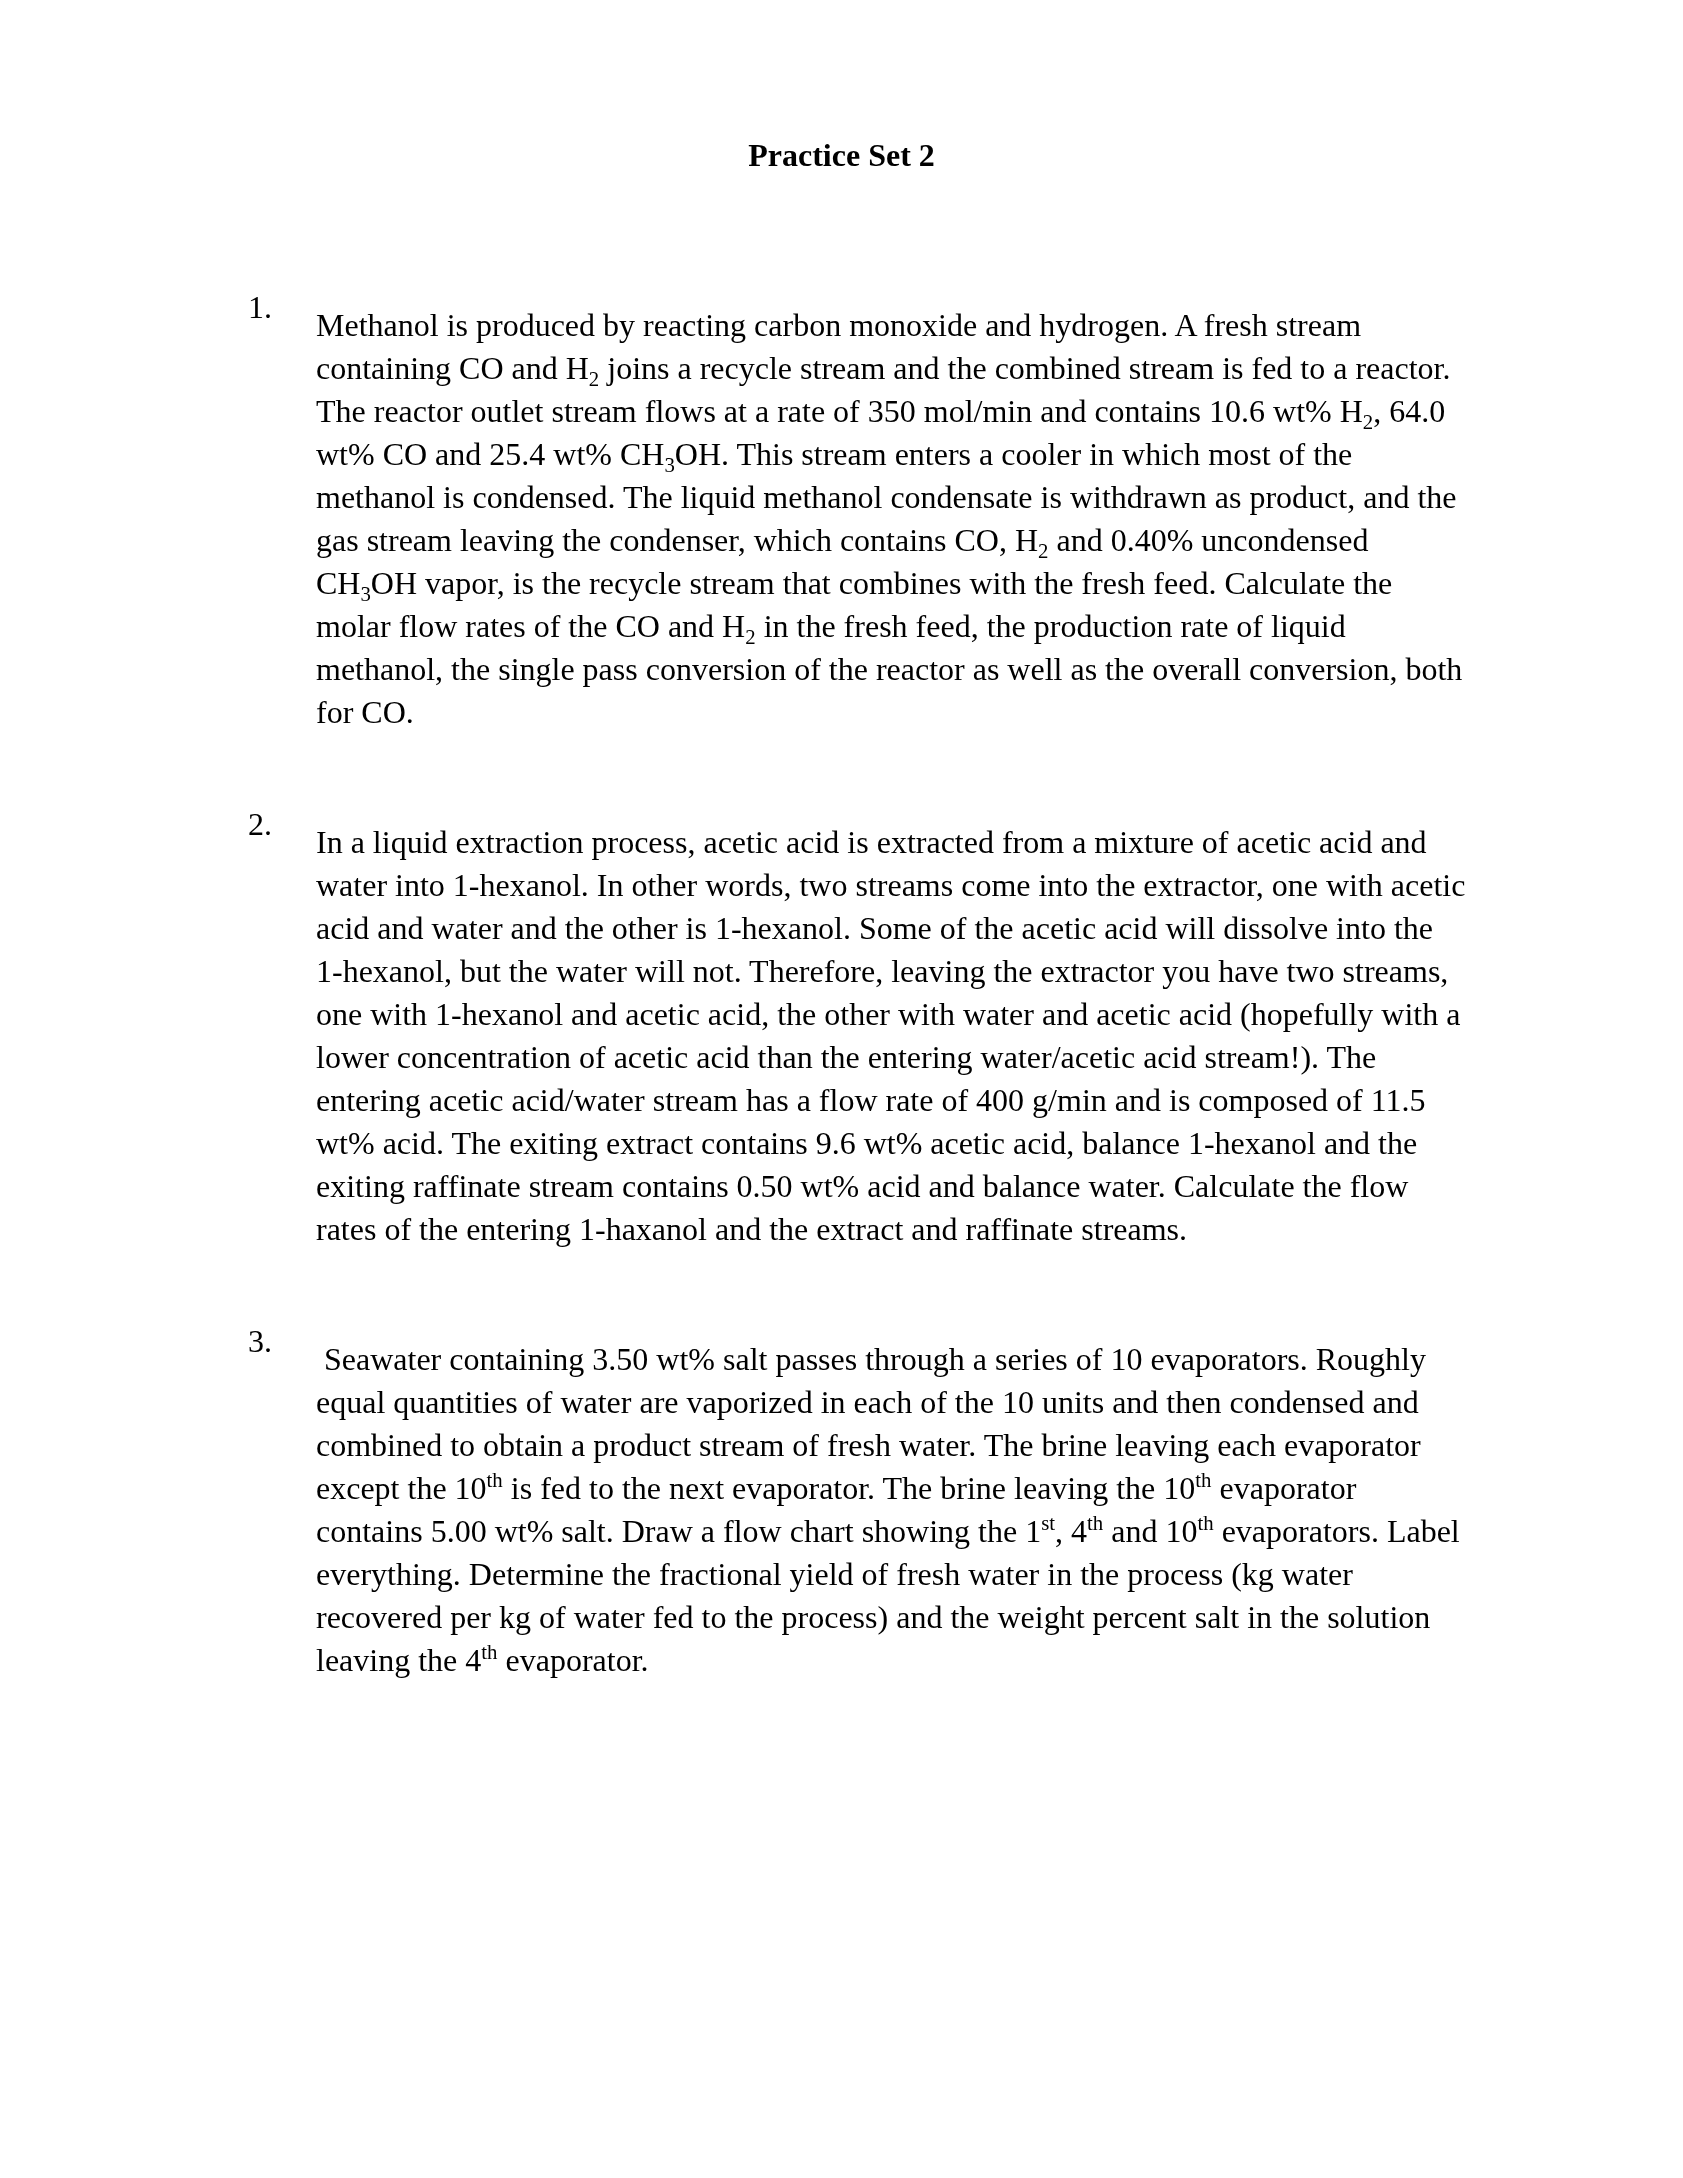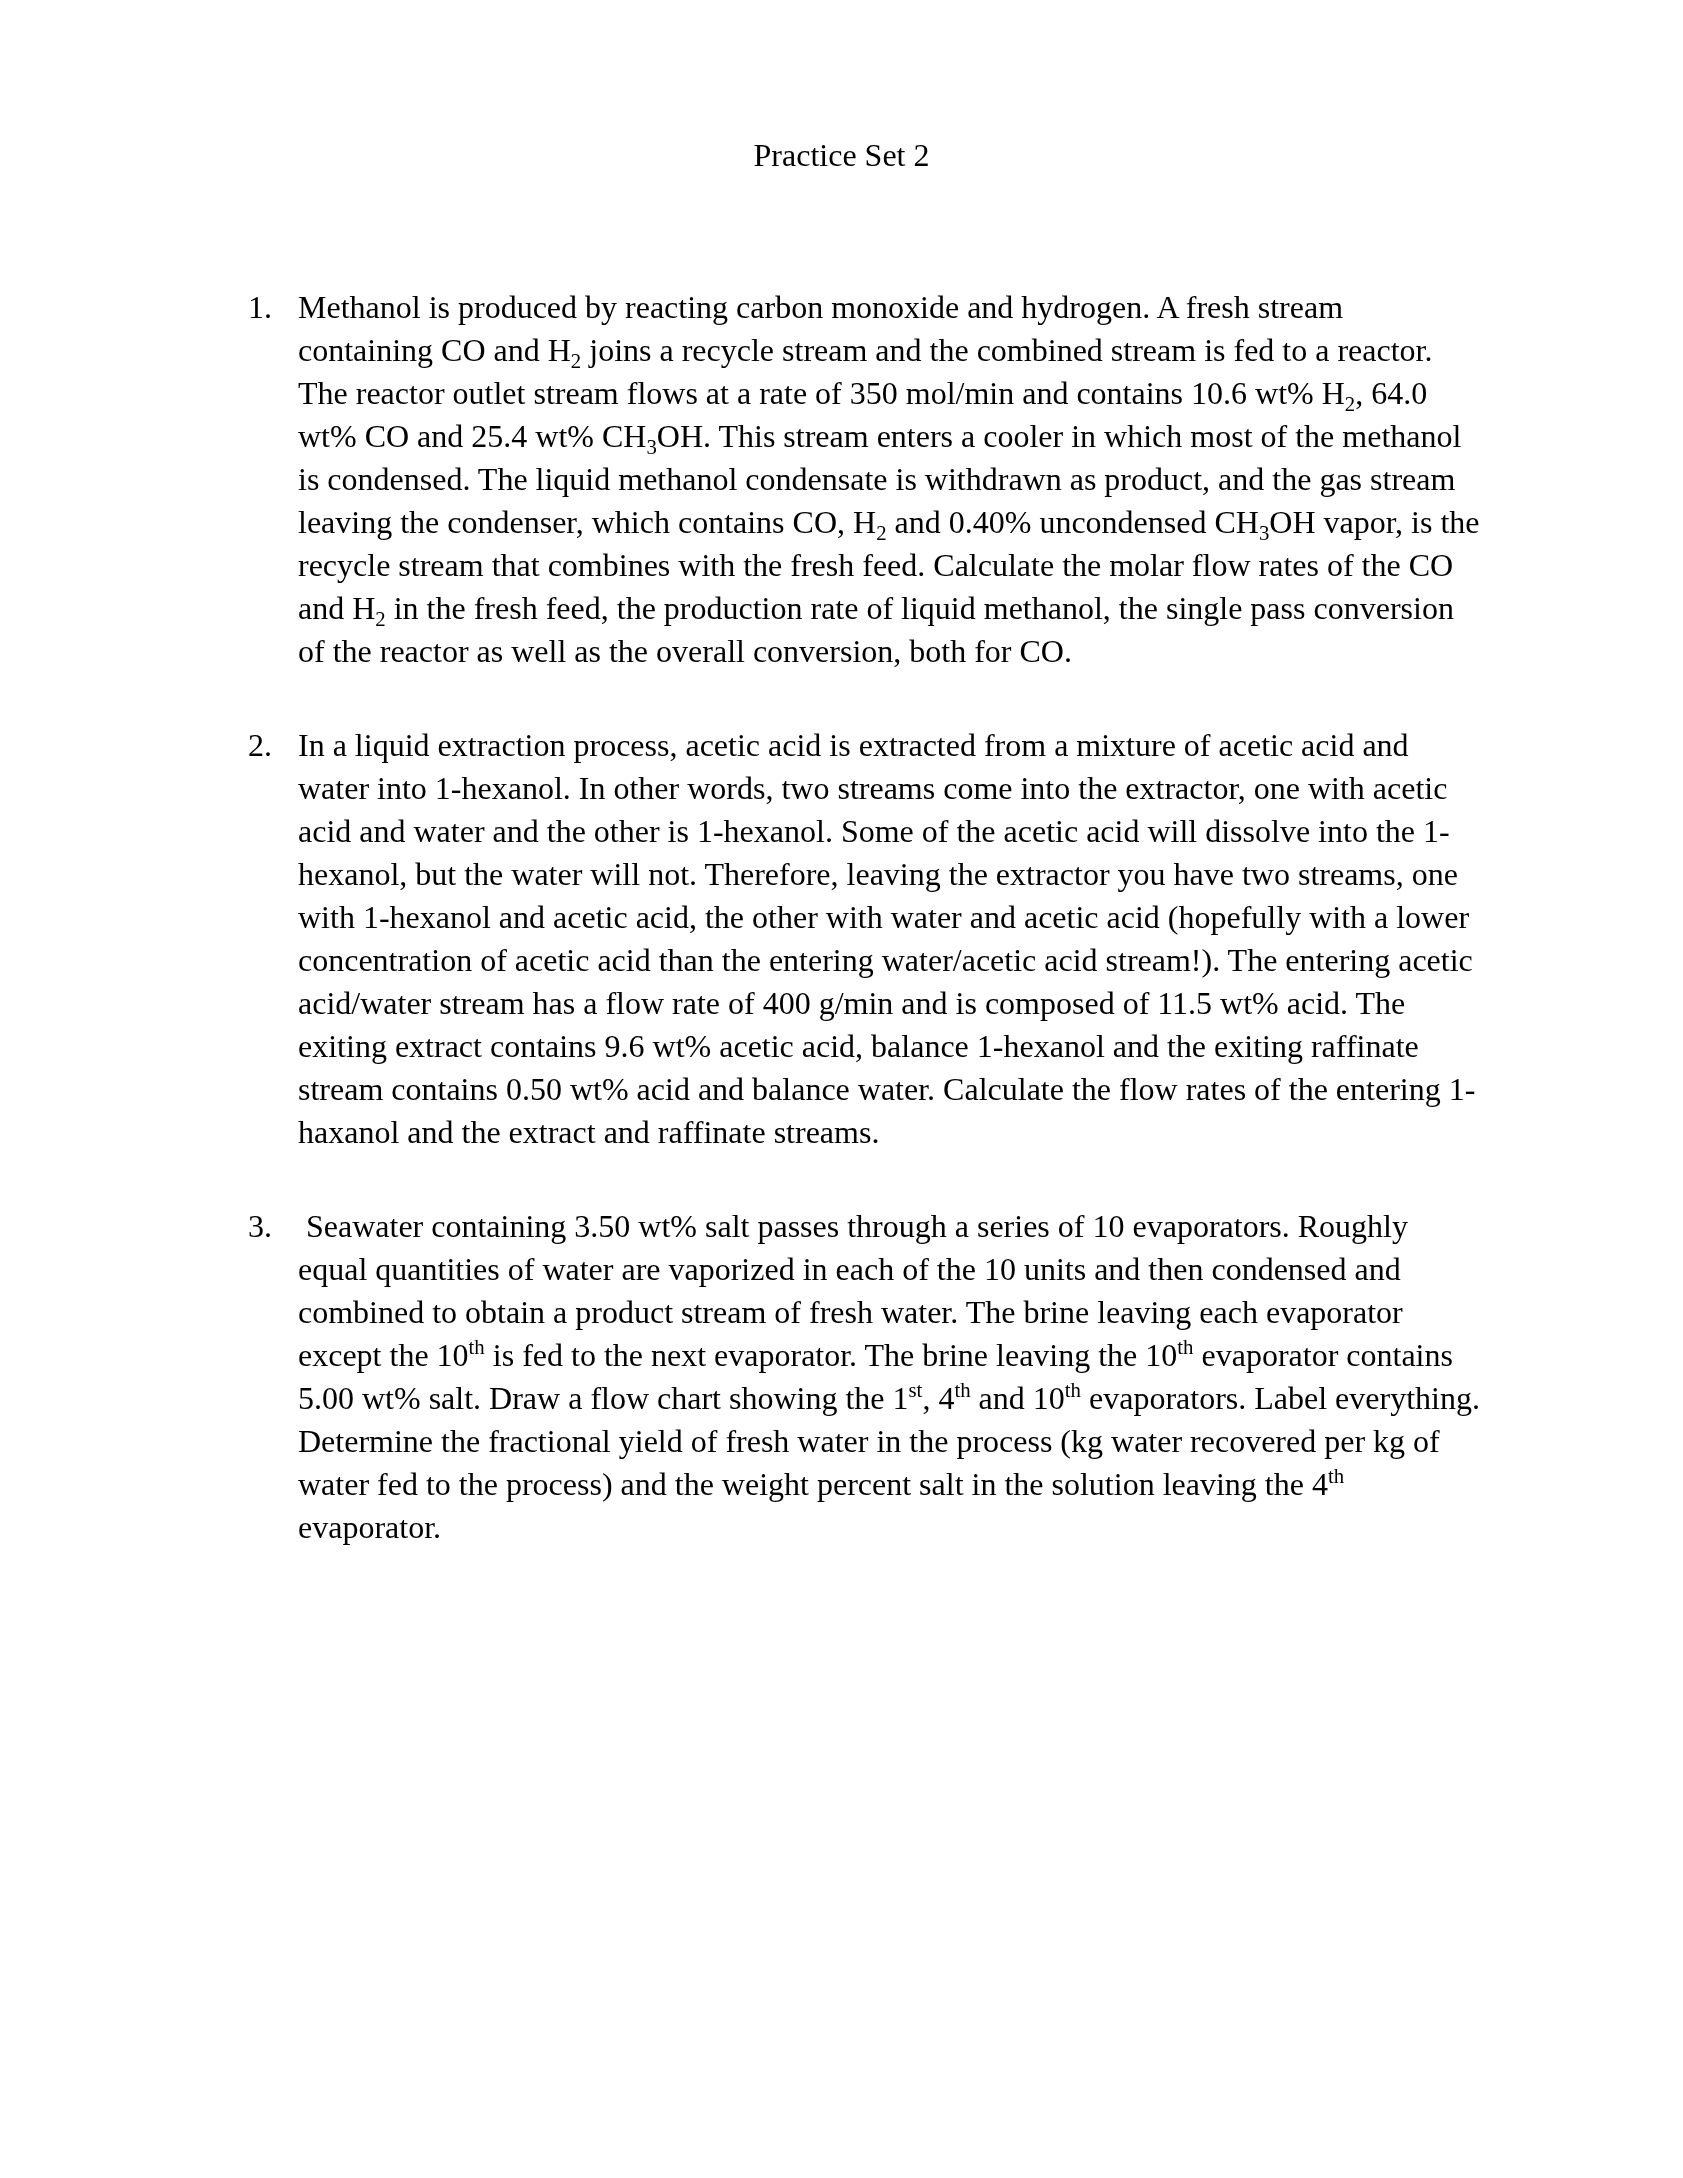--- a/index.html
+++ b/index.html
@@ -15,41 +15,41 @@
     color: #000000;
     font-family: "Liberation Serif", "DejaVu Serif", serif;
     font-size: 32px;
     line-height: 43px;
     box-sizing: border-box;
     padding: 134px 198px 0 248px;
     overflow: hidden;
   }
   .title {
     font-size: 32px;
-    font-weight: normal;
+    font-weight: bold;
     text-align: center;
     margin: 0 0 109px -50px; 
     padding: 0;
   }
   .problems {
     margin: 0;
     padding: 0;
   }
   .problem {
     display: flex;
     align-items: flex-start;
     margin: 0 0 51px 0;
   }
   .problem-number {
     flex: 0 0 50px;
     width: 50px;
   }
   .problem-text {
     flex: 1 1 auto;
-    margin: 0;
+    margin: 18px;
     text-align: left;
   }
   .problem-text sub {
     font-size: 0.65em;
     line-height: 0;
     vertical-align: sub;
   }
   .problem-text sup {
     font-size: 0.65em;
     line-height: 0;

